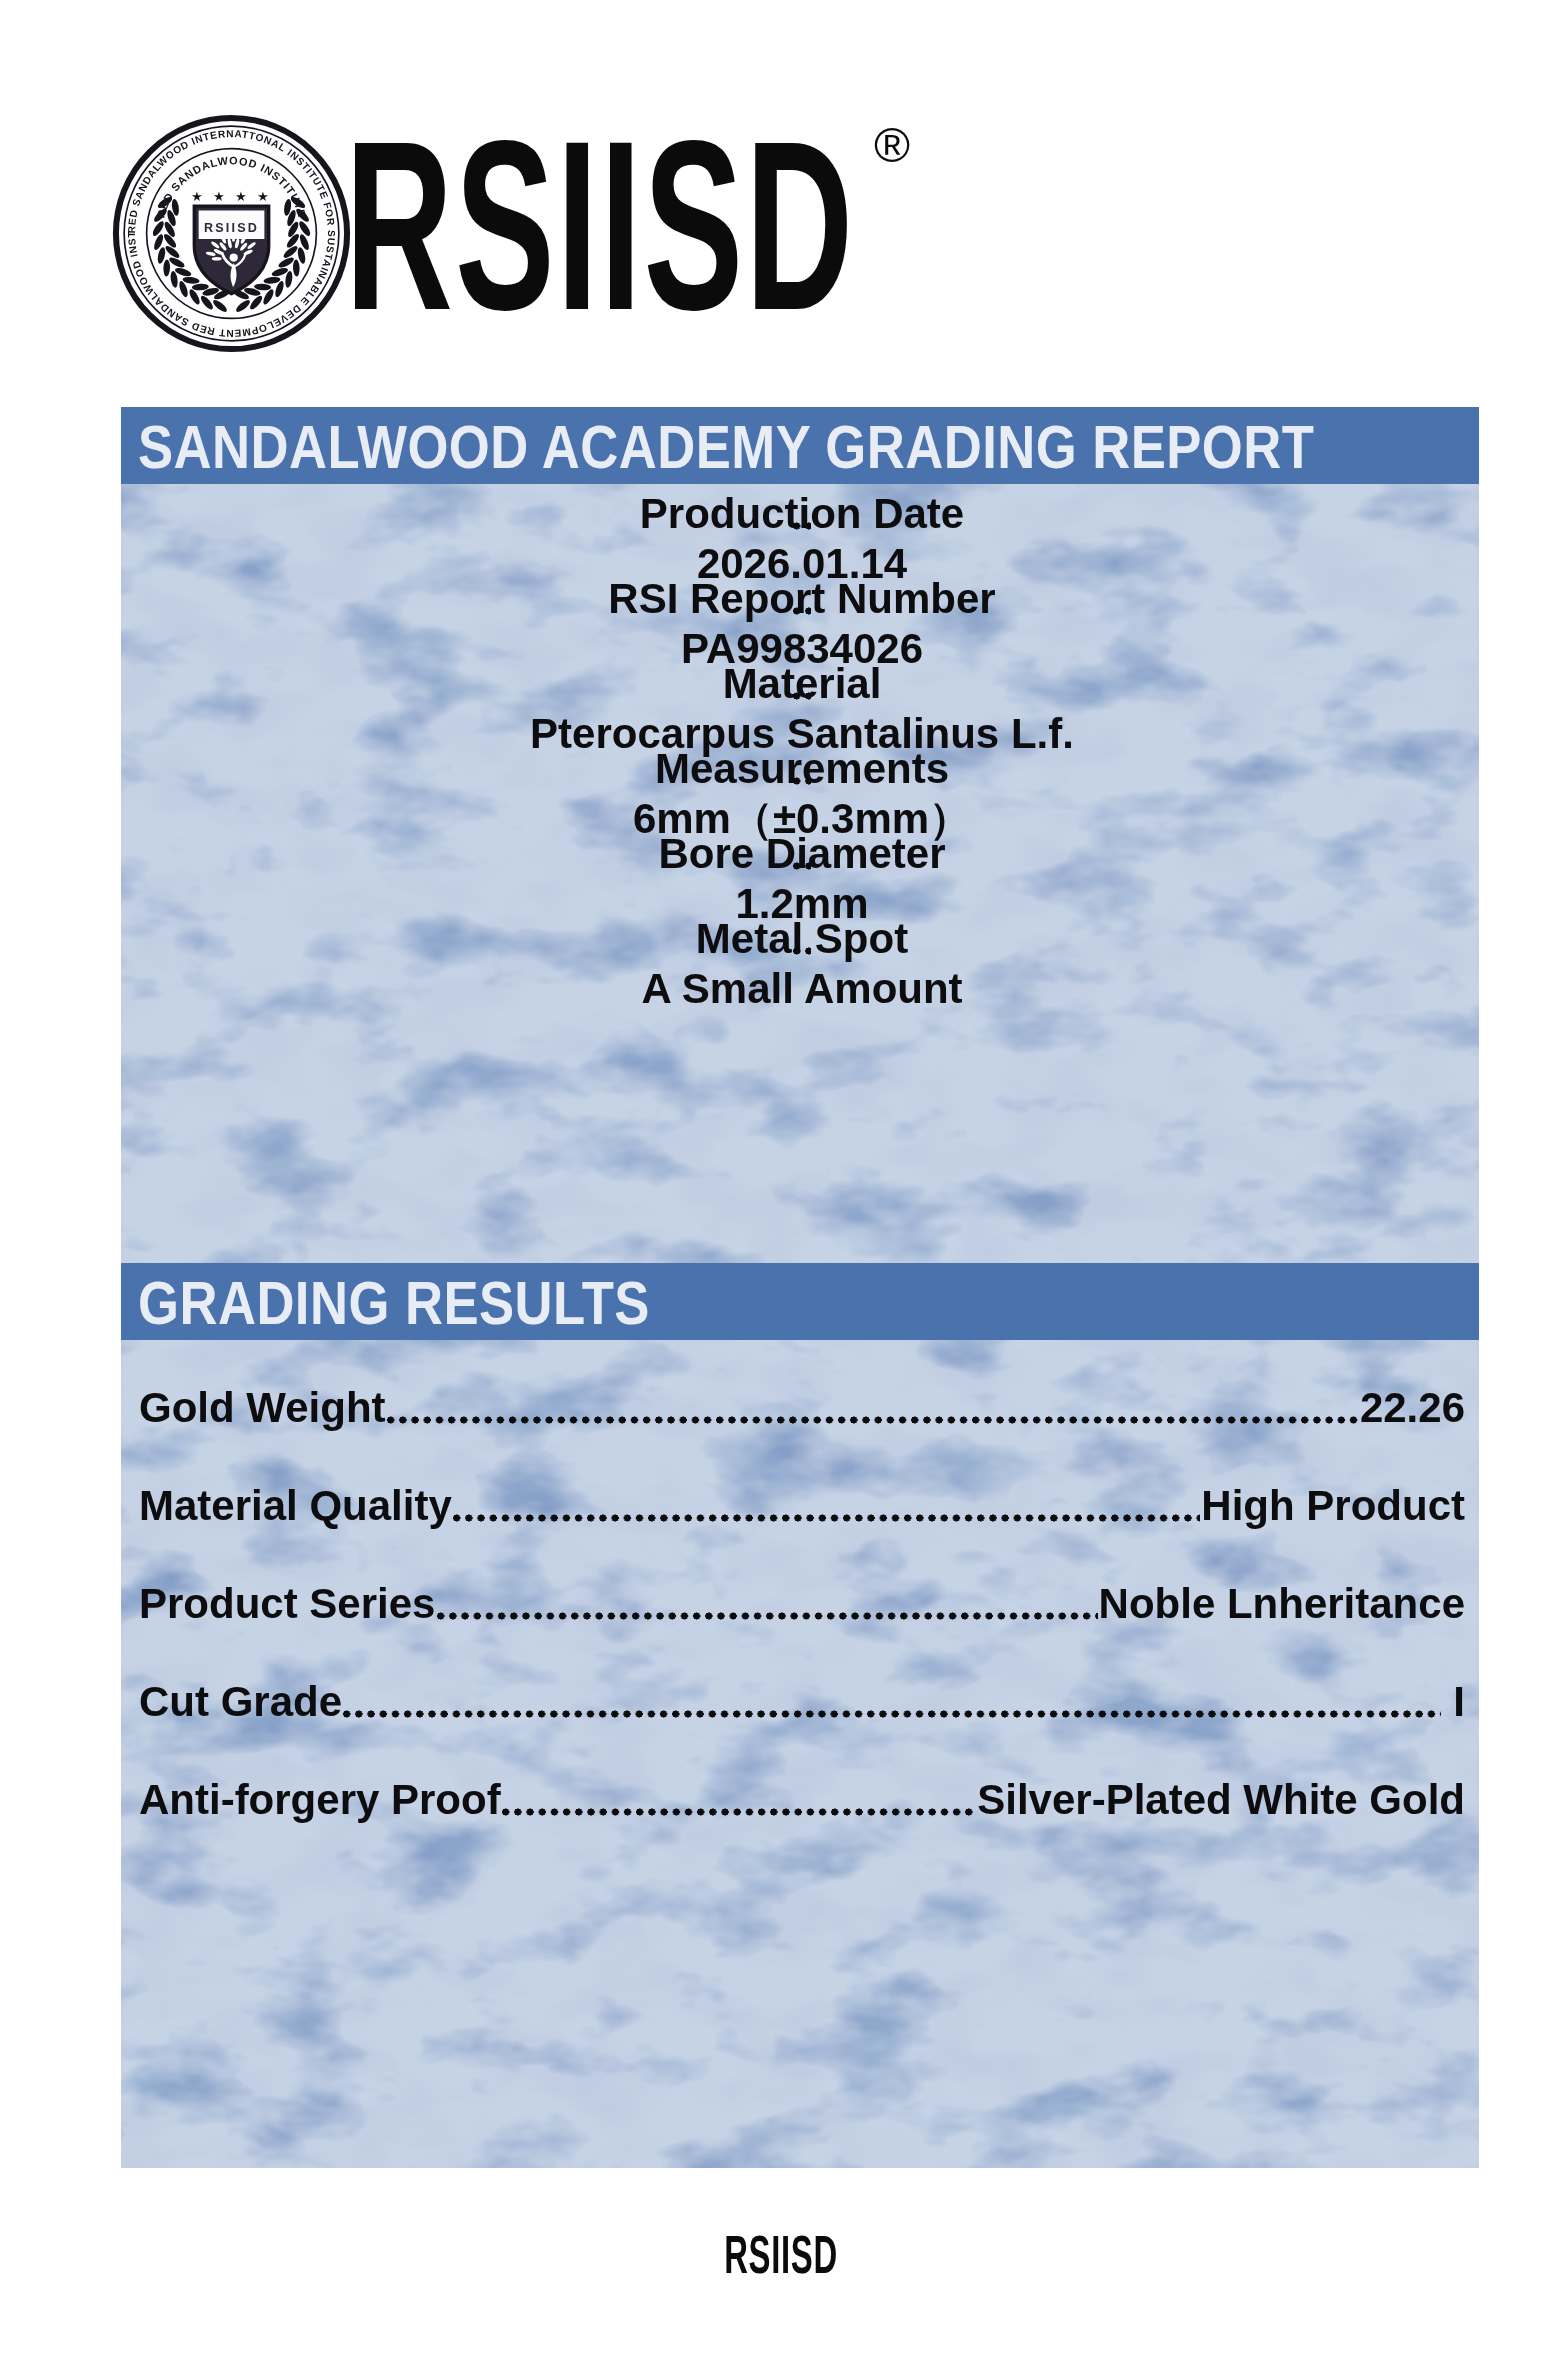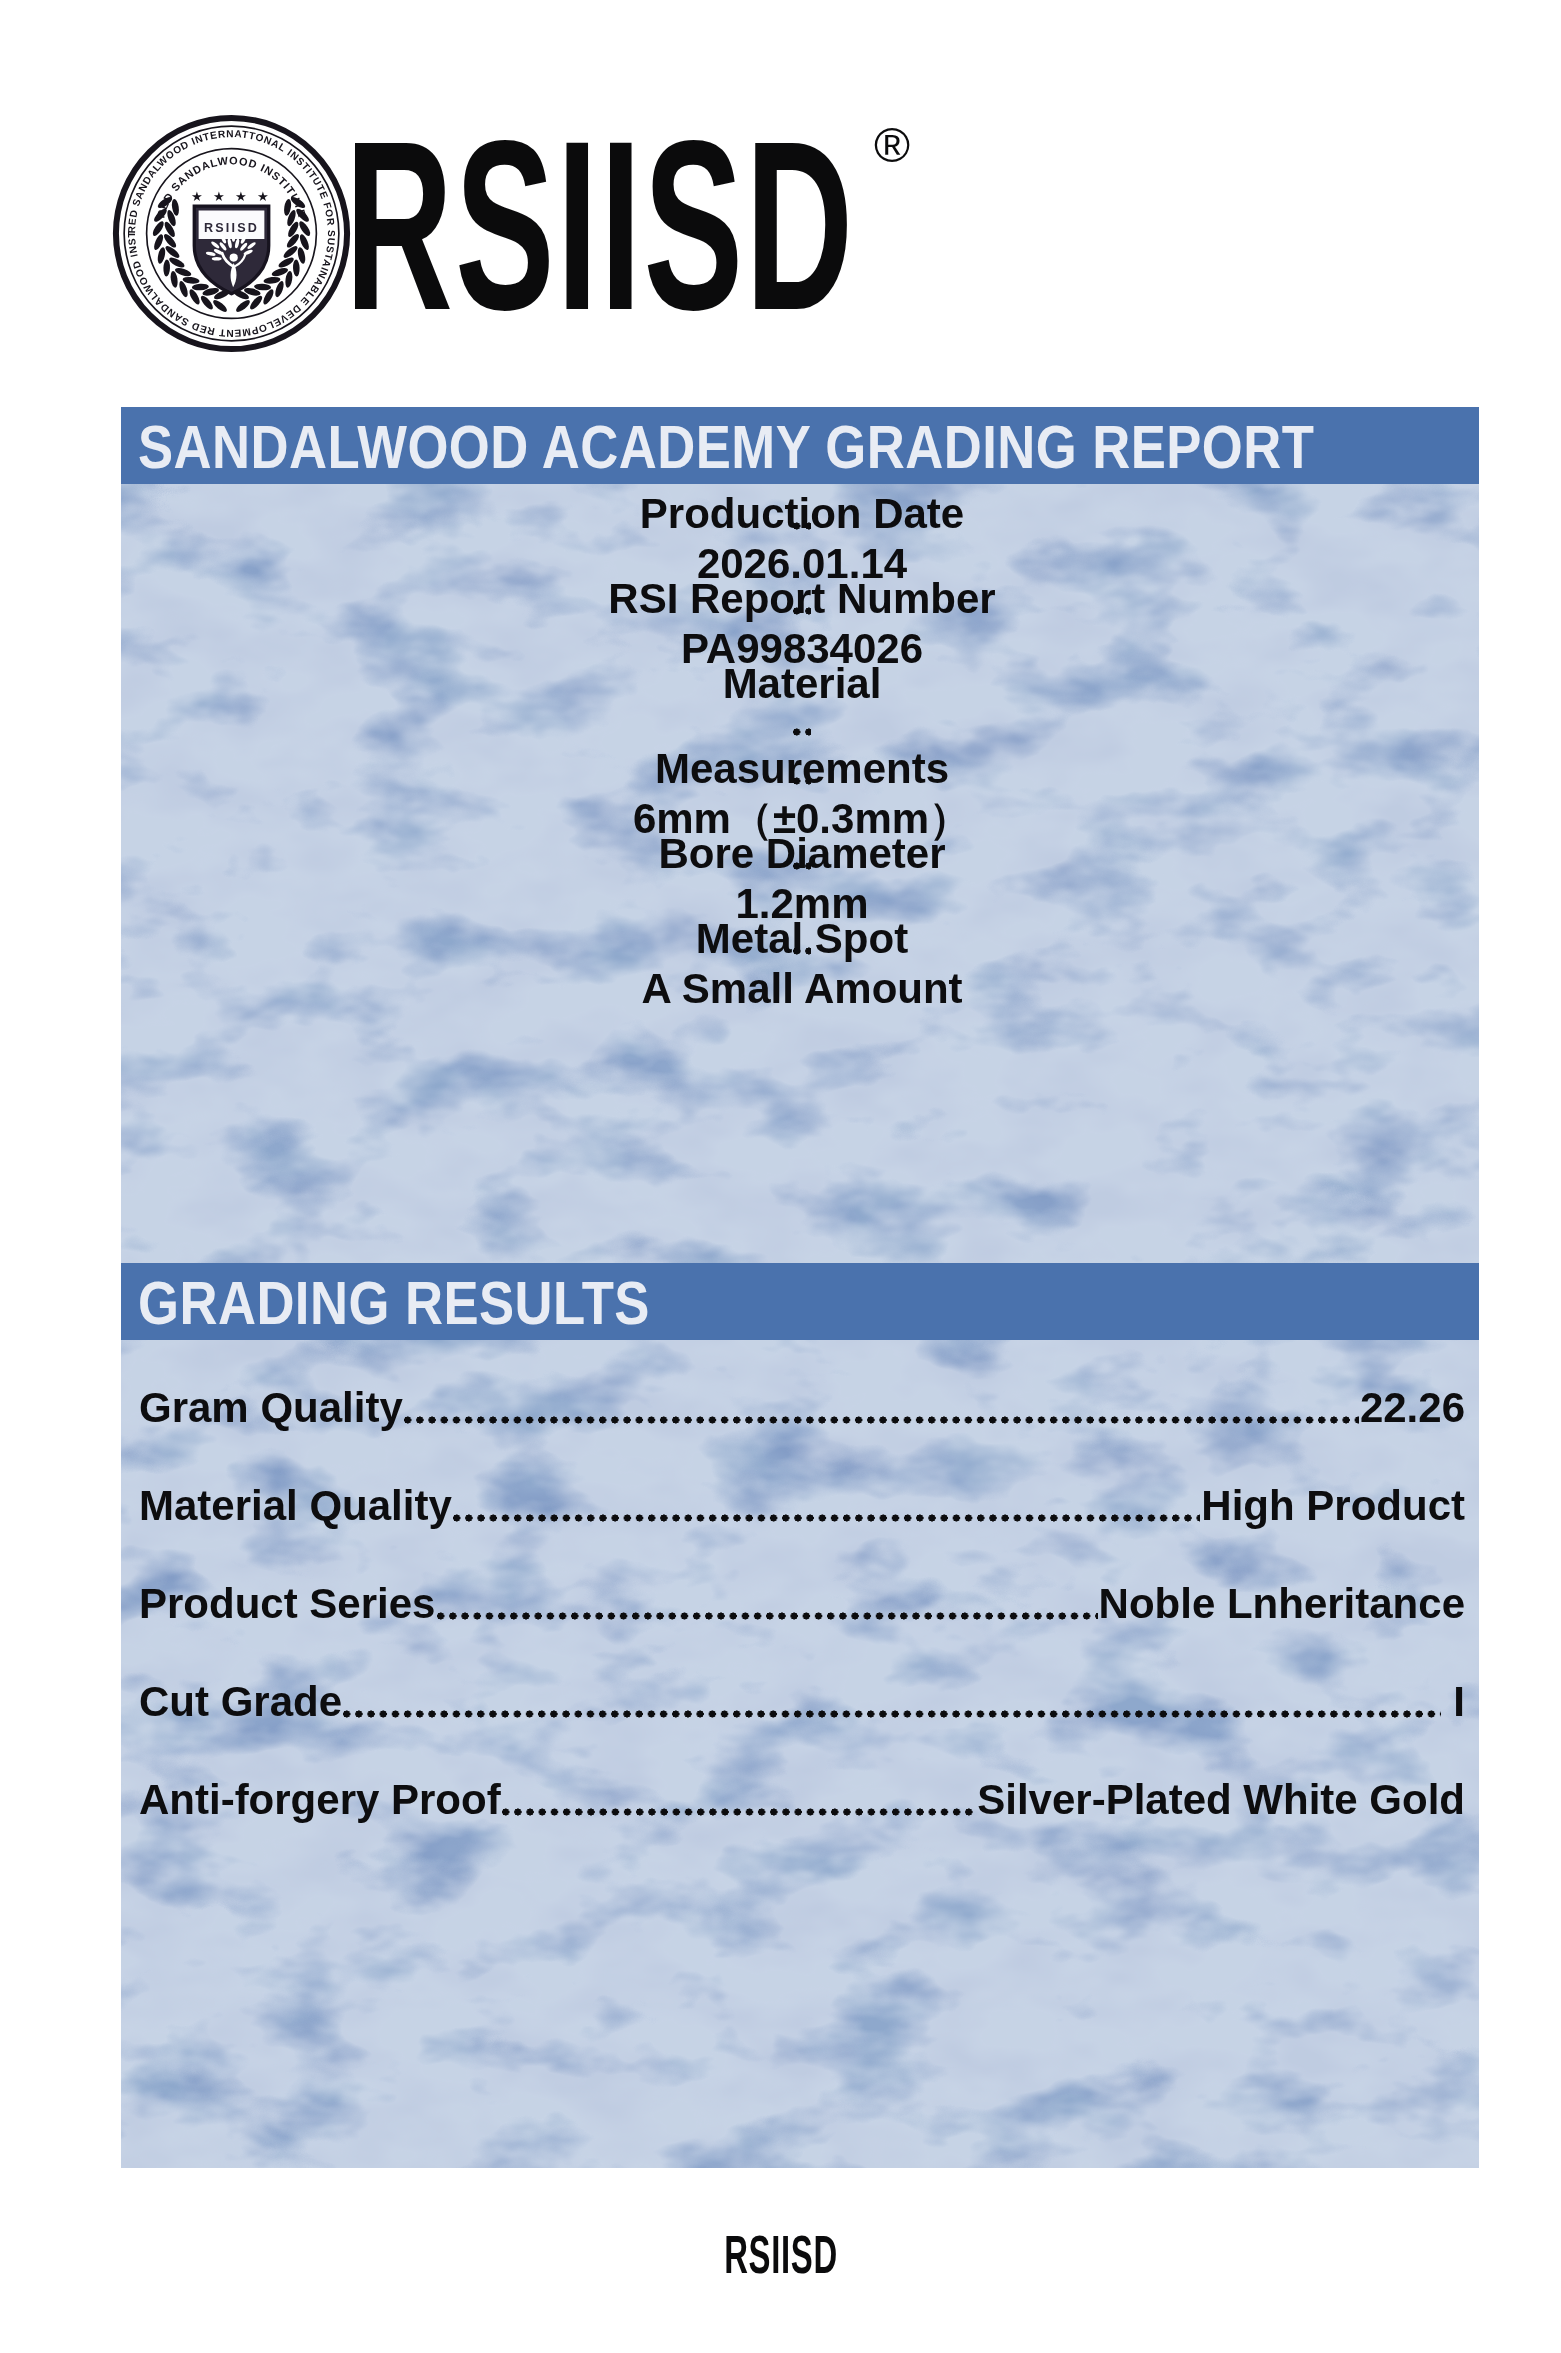--- a/index.html
+++ b/index.html
@@ -185,20 +185,21 @@
         <span class="fvalue">2026.01.14</span>
       </div>
       <div class="row">
         <span class="flabel">RSI Report Number</span>
         <span class="leader"></span>
         <span class="fvalue">PA99834026</span>
       </div>
       <div class="row">
         <span class="flabel">Material</span>
         <span class="leader"></span>
+        <span class="fvalue">Pterocarpus Santalinus L.f.</span>
       </div>
       <div class="row">
         <span class="flabel">Measurements</span>
         <span class="leader"></span>
         <span class="fvalue">6mm（±0.3mm）</span>
       </div>
       <div class="row">
         <span class="flabel">Bore Diameter</span>
         <span class="leader"></span>
         <span class="fvalue">1.2mm</span>
@@ -208,21 +209,21 @@
         <span class="leader"></span>
         <span class="fvalue">A Small Amount</span>
       </div>
     </div>
 
   <div class="bar bar-results">
     <span class="bar-title">GRADING RESULTS</span>
   </div>
   <div class="rows rows-results" id="results-rows">
       <div class="row">
-        <span class="flabel">Gram Quality</span>
+        <span class="flabel">Gold Weight</span>
         <span class="leader"></span>
         <span class="fvalue">22.26</span>
       </div>
       <div class="row">
         <span class="flabel">Material Quality</span>
         <span class="leader"></span>
         <span class="fvalue">High Product</span>
       </div>
       <div class="row">
         <span class="flabel">Product Series</span>

